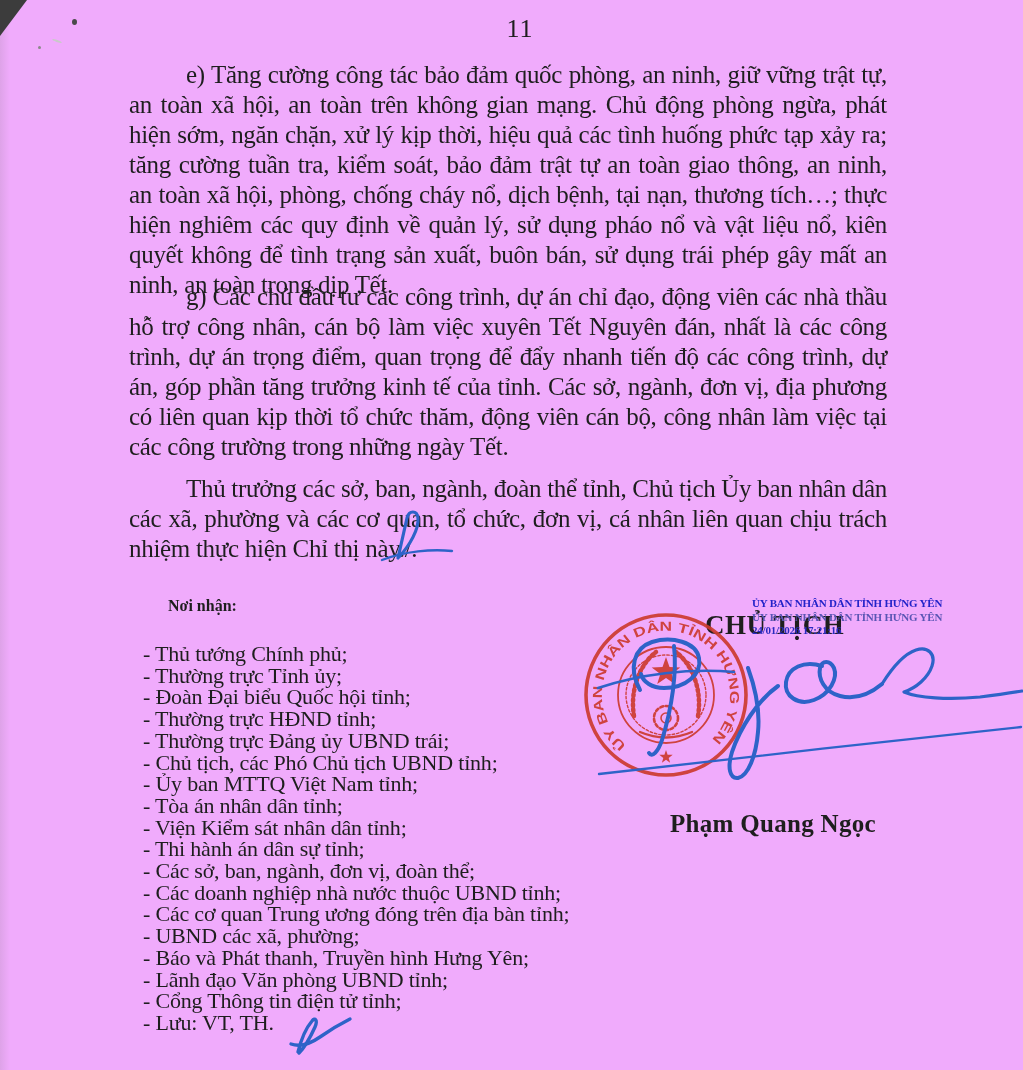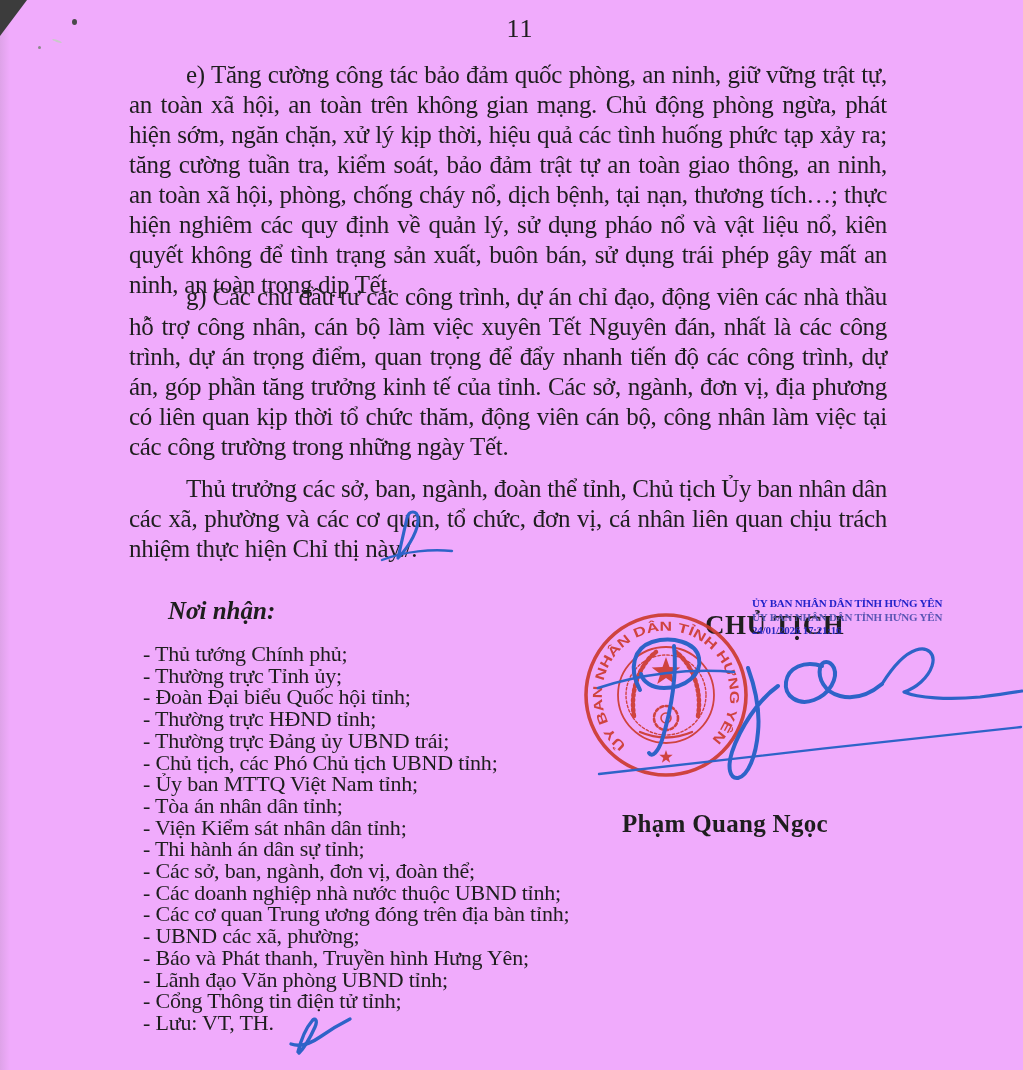--- a/index.html
+++ b/index.html
@@ -33,42 +33,42 @@
     position:absolute;left:0;width:758px;
     font-size:25px;line-height:30px;letter-spacing:-.3px;
     text-align:justify;text-indent:57px;margin:0;
   }
   .para1{top:60px;}
   .para2{top:282px;}
   .para3{top:474px;}
 
   .recipients-heading{
     position:absolute;left:168px;top:597px;
-    font-size:25px;font-weight:bold;font-style:italic;
+    font-size:16px;font-weight:bold;
   }
   .recipients-list{
     position:absolute;left:143px;top:643px;width:470px;
     font-size:22px;line-height:21.7px;letter-spacing:-.2px;
   }
 
   .sig-title{
     position:absolute;left:705px;top:590px;
     font-size:27px;font-weight:bold;letter-spacing:.5px;z-index:4;margin-top:20px;
   }
   .digital-sig{
     position:absolute;left:752px;top:597px;z-index:6;
     font-size:11px;font-weight:bold;line-height:13.6px;letter-spacing:-.2px;
     white-space:nowrap;
   }
   .digital-sig .l1{color:#2323c9;}
   .digital-sig .l2{color:#5a55b4;}
   .digital-sig .l3{color:#2a2ac0;}
 
   .signer-name{
-    position:absolute;left:600px;top:810px;width:250px;text-align:center;
+    position:absolute;left:648px;top:810px;width:250px;text-align:center;
     font-size:25px;font-weight:bold;letter-spacing:.3px;z-index:4;
   }
   svg.overlay{position:absolute;left:0;top:0;z-index:5;pointer-events:none;}
   .seal-arc-text{font-family:"Liberation Sans","DejaVu Sans",sans-serif;
     font-weight:bold;font-size:13px;fill:#cd3b2f;}
 </style>
 </head>
 <body>
 
 <div class="page">

